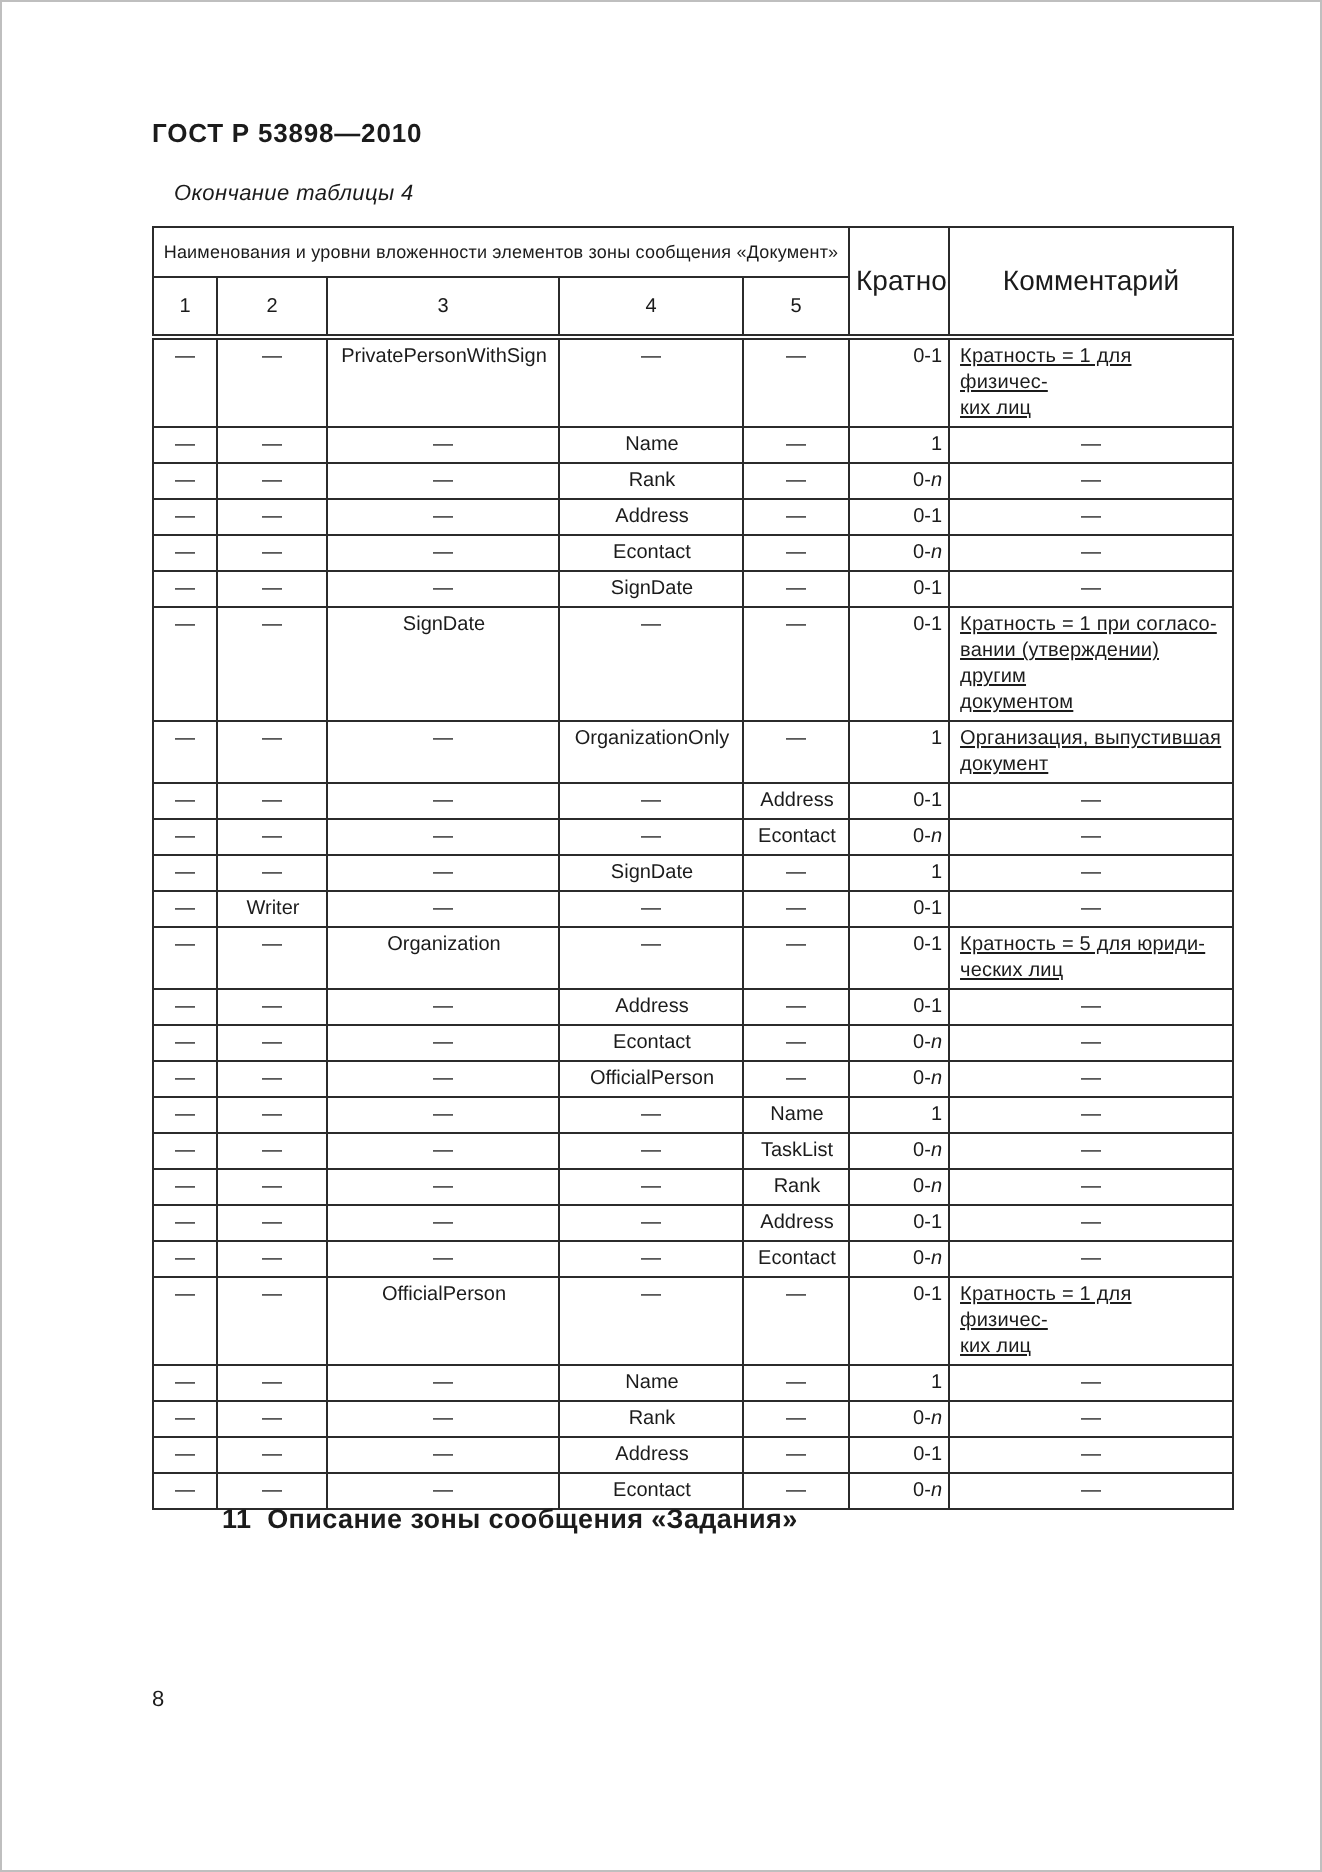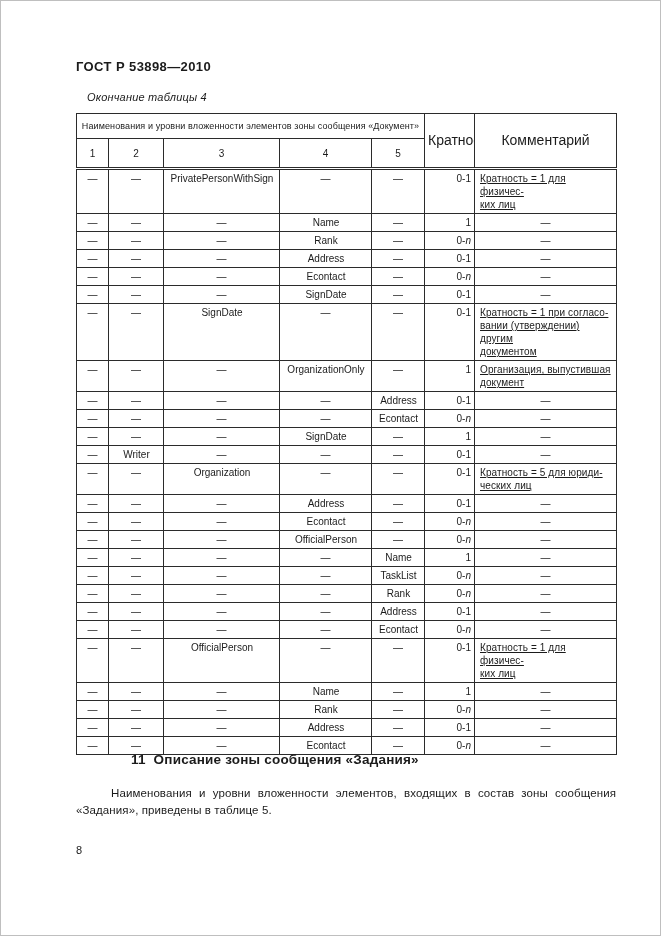--- a/index.html
+++ b/index.html
@@ -48,21 +48,20 @@
   .doc-table td.mult{text-align:right;}
   .doc-table td.mult i{font-style:italic;}
   .doc-table td.comment{
     text-align:left;padding-left:5px;padding-right:4px;
     white-space:pre-line;letter-spacing:.1px;text-decoration:underline;
   }
   .section-heading{
     position:absolute;left:110px;top:751px;
     font-size:13.5px;font-weight:bold;letter-spacing:.2px;
     white-space:pre;
-    margin-left:20px;
   }
   .body-text{
     position:absolute;left:75px;top:784px;width:540px;
   }
   .body-text p{
     margin:0;
     font-size:11.5px;line-height:16.5px;
     text-align:justify;text-indent:35px;
     letter-spacing:.1px;
   }
@@ -344,18 +343,17 @@
           <td class="dash">—</td>
           <td class="mult">0-<i>n</i></td>
           <td class="dash">—</td>
         </tr>
       </tbody>
   </table>
 
   <div class="section-heading">11  Описание зоны сообщения «Задания»</div>
 
   <div class="body-text">
-    <p>Наименования и уровни вложенности элементов, входящих в состав зоны сообщения «Задания», приведены в таблице 5.</p>
   </div>
 
   <div class="page-number">8</div>
 
 </div>
 
 </body></html>

